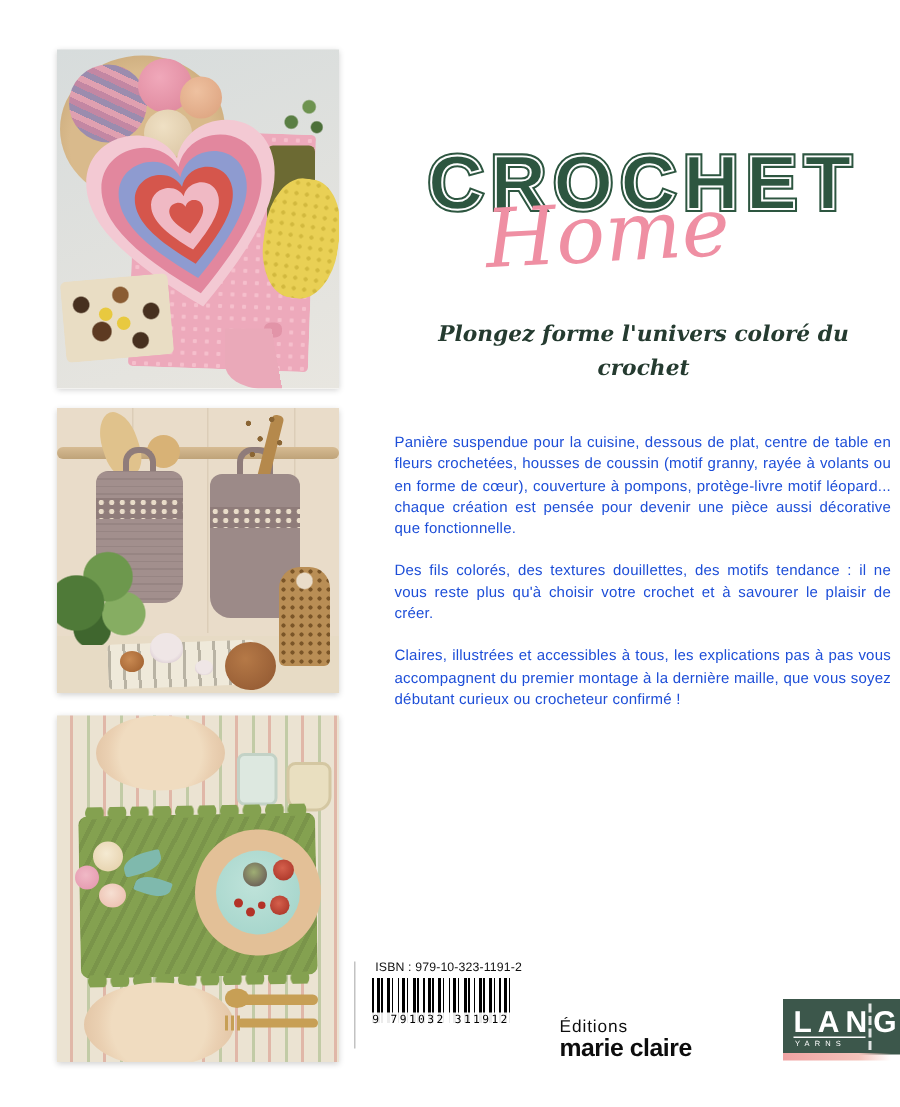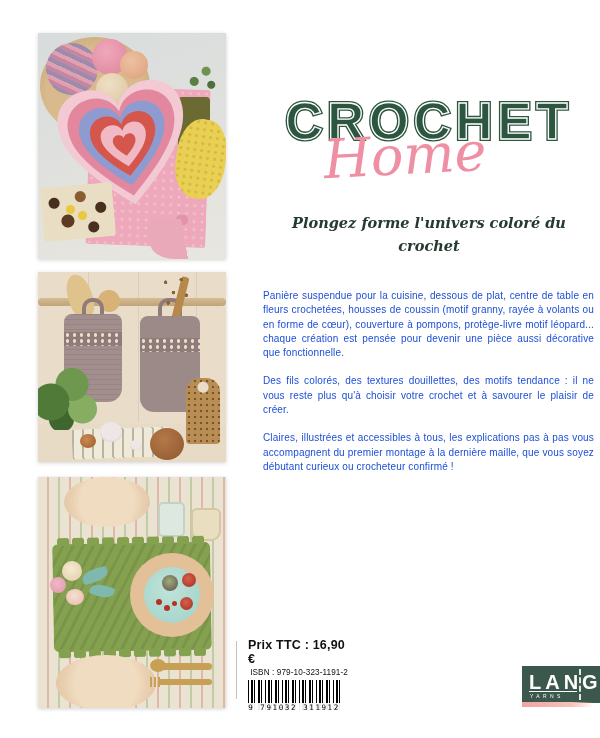--- a/index.html
+++ b/index.html
@@ -234,27 +234,30 @@
 
   <div class="body-text">
     <p>Panière suspendue pour la cuisine, dessous de plat, centre de table en fleurs crochetées, housses de coussin (motif granny, rayée à volants ou en forme de cœur), couverture à pompons, protège-livre motif léopard... chaque création est pensée pour devenir une pièce aussi décorative que fonctionnelle.</p>
     <p>Des fils colorés, des textures douillettes, des motifs tendance : il ne vous reste plus qu'à choisir votre crochet et à savourer le plaisir de créer.</p>
     <p>Claires, illustrées et accessibles à tous, les explications pas à pas vous accompagnent du premier montage à la dernière maille, que vous soyez débutant curieux ou crocheteur confirmé !</p>
   </div>
 
   <div class="divider-line"></div>
 
   <div class="price-block">
-    <div class="price">Prix TTC : 16,90 €</div>
     <div class="isbn">ISBN : 979-10-323-1191-2</div>
     <div class="barcode">
       <div class="barcode-digits">9 791032 311912</div>
     </div>
   </div>
 
+  <div class="publisher">
+    <div class="publisher-line1">Éditions</div>
+    <div class="publisher-line2">marie claire</div>
+  </div>
 
   <div class="brand-box">
     <div class="brand-name">LANG</div>
     <div class="brand-rule"></div>
     <div class="brand-sub">YARNS</div>
     <div class="brand-dash"></div>
   </div>
   <div class="brand-strip"></div>
 
 </div>

